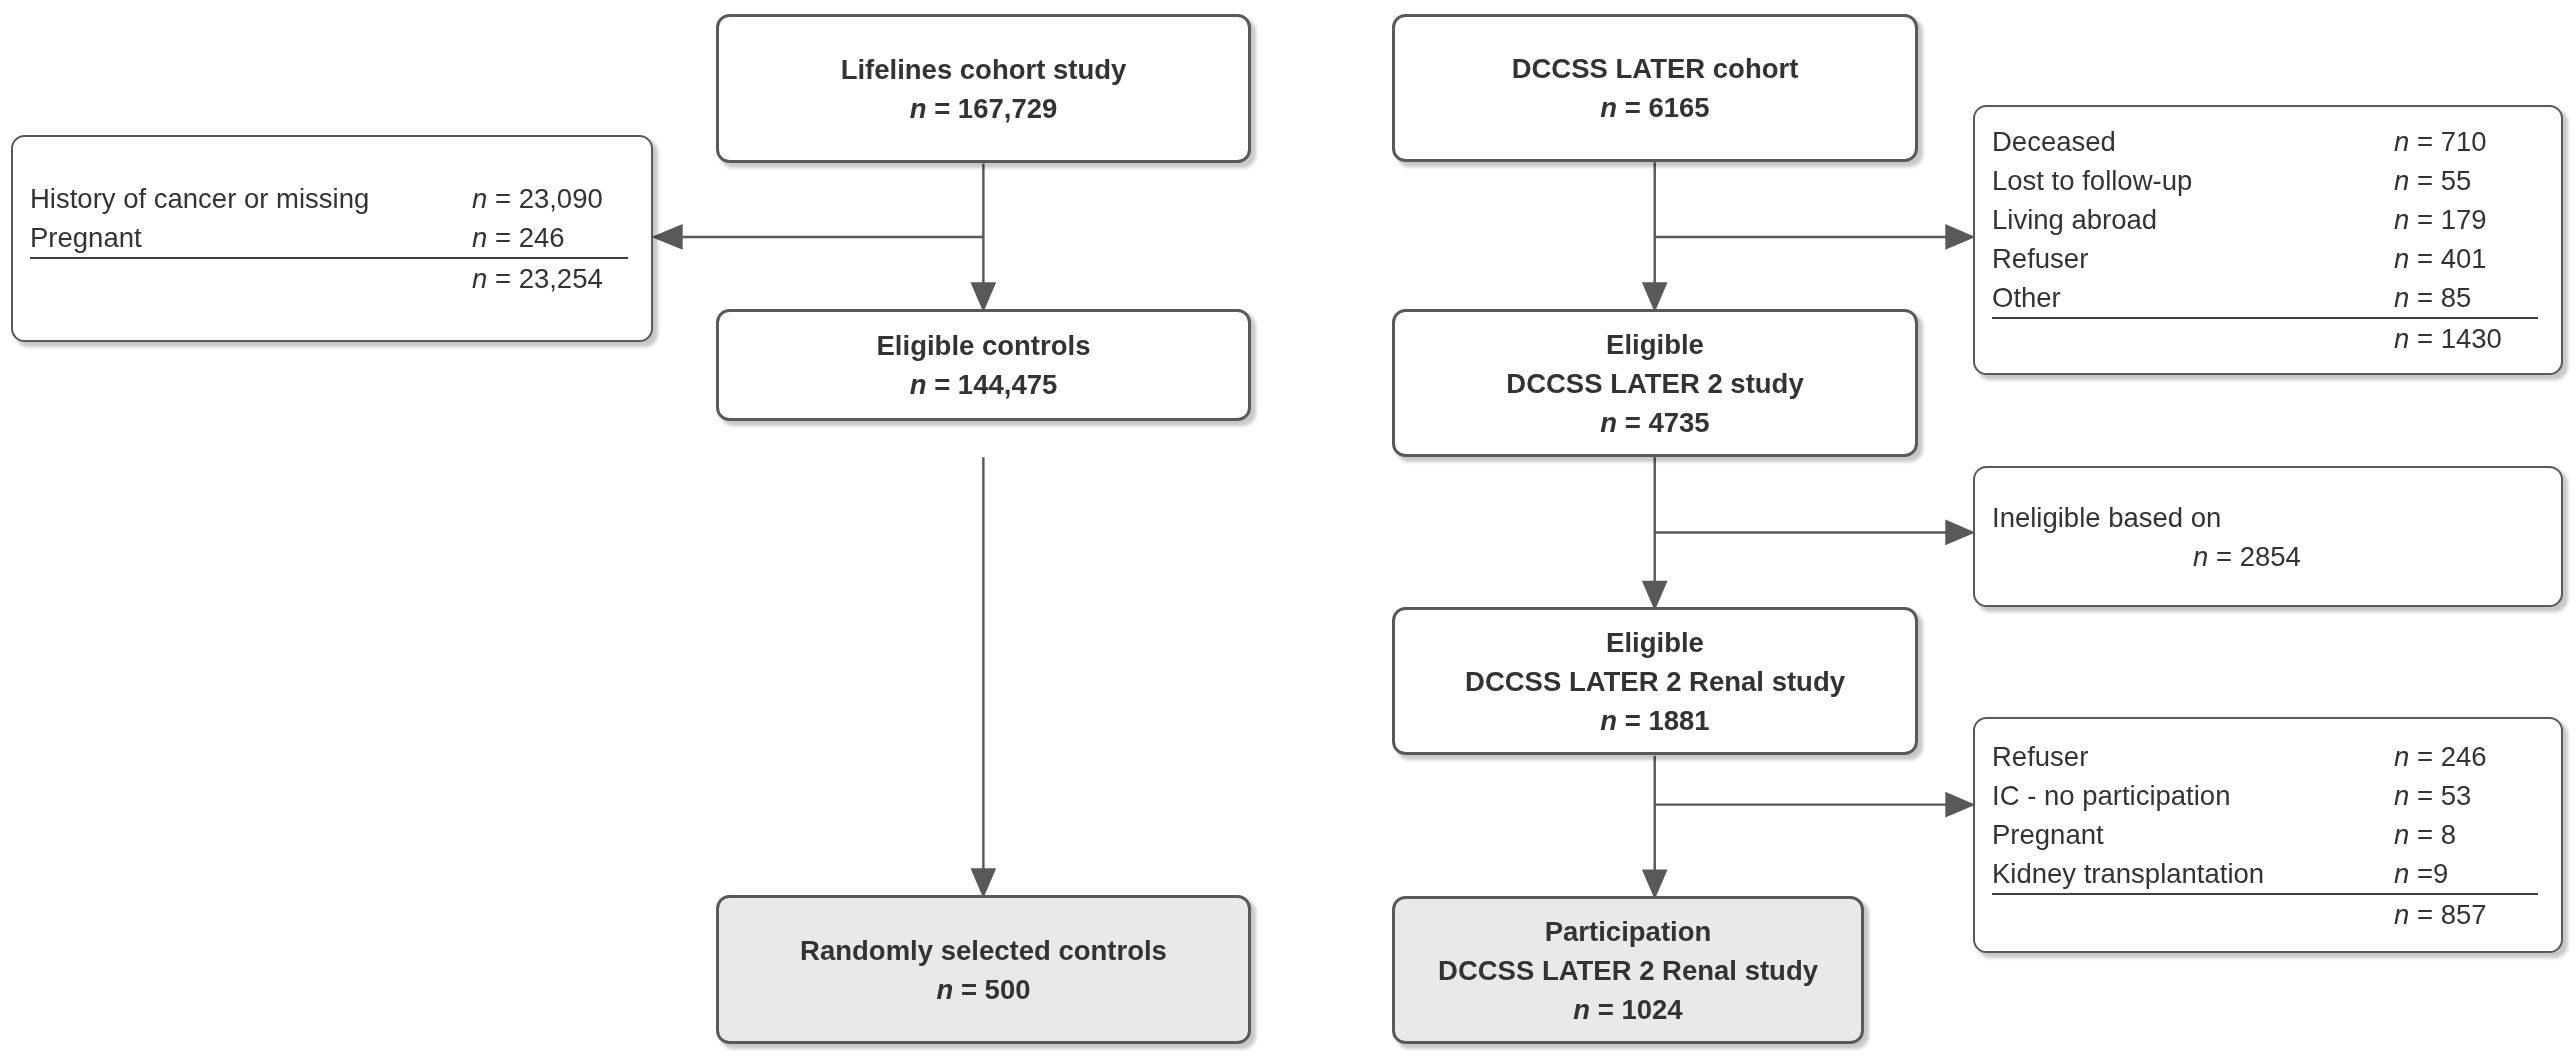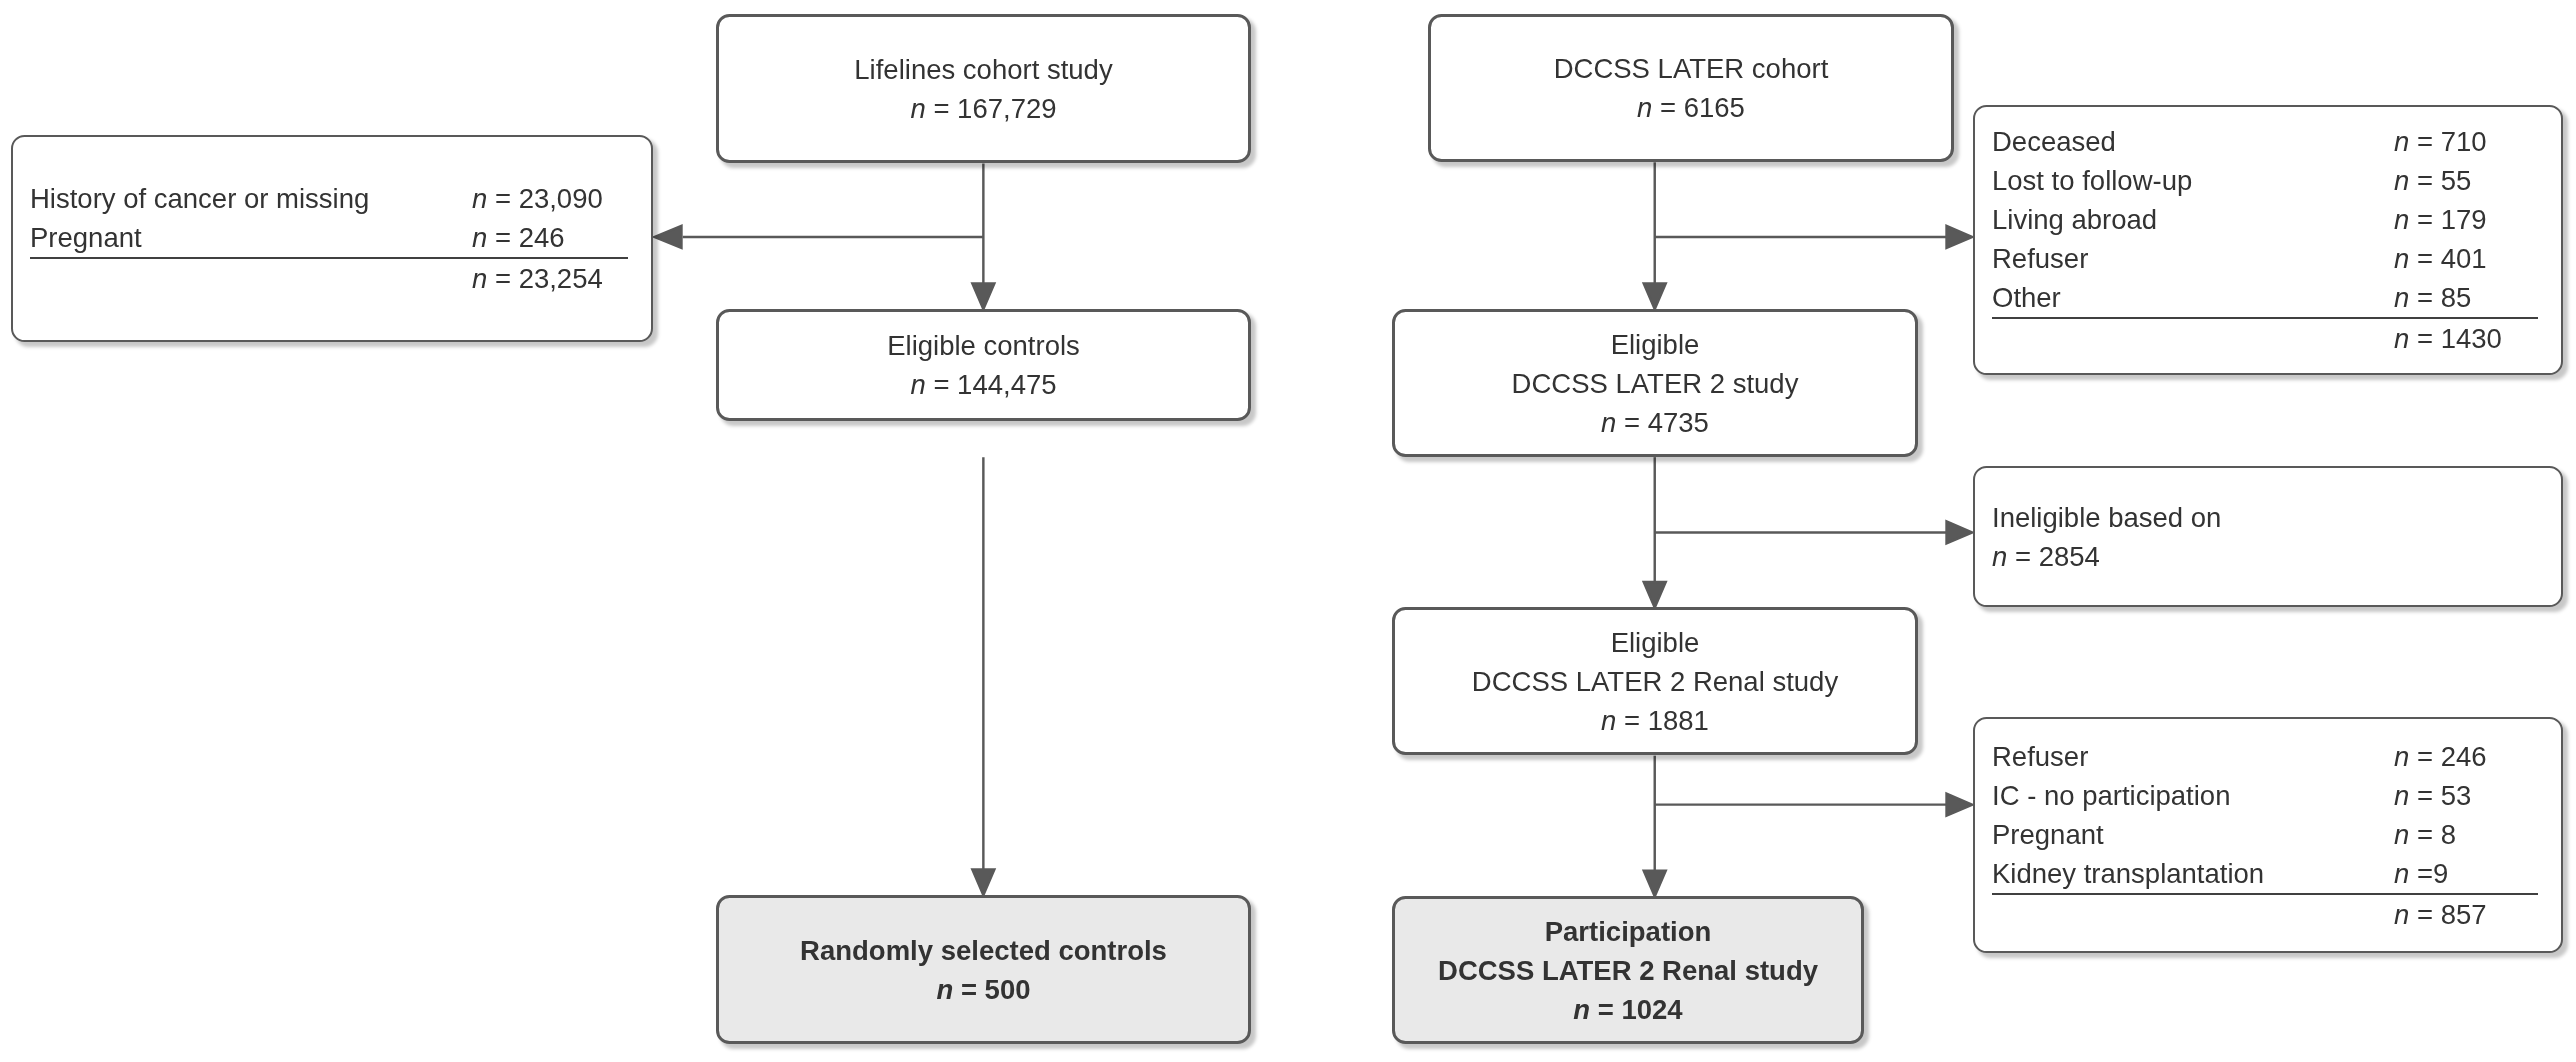--- a/index.html
+++ b/index.html
@@ -5,25 +5,25 @@
   html,body{margin:0;padding:0;background:#ffffff;}
   body{width:2576px;height:1063px;overflow:hidden;
        font-family:"Liberation Sans","DejaVu Sans",sans-serif;color:#333333;}
   #canvas{position:relative;width:2576px;height:1063px;background:#ffffff;font-size:27.5px;}
   #connectors{position:absolute;left:0;top:0;width:2576px;height:1063px;}
 
   .box{position:absolute;box-sizing:border-box;background:#ffffff;
        border:3.1px solid #595959;border-radius:13.5px;
        box-shadow:4.3px 4.9px 3.7px rgba(0,0,0,0.22);}
   .main{display:flex;flex-direction:column;justify-content:center;align-items:center;
-        text-align:center;line-height:39px;}
+        text-align:center;line-height:39px;font-weight:bold;}
   .main.gray{background:#e9e9e9;font-weight:bold;}
   .excl{border-width:2.4px;display:flex;flex-direction:column;justify-content:center;
         padding:6.1px 23px 6.1px 17px;line-height:39px;}
-  .row{display:flex;align-items:baseline;}
+  .row{display:flex;align-items:baseline;justify-content:center;}
   .row .lbl{flex:1;white-space:nowrap;}
   .row .val{width:144px;white-space:pre;}
   .excl-left .row .val{width:156px;}
   .row.sum{border-bottom:2.4px solid #404040;}
   .nsym{font-style:italic;}
   .bn{white-space:pre;}
 </style>
 </head>
 <body>
 
@@ -84,21 +84,21 @@
   <div class="box main" style="left:716px;top:309px;width:535px;height:112px">
     <div>Eligible controls</div>
     <div class="bn"><i class="nsym">n</i><span> = 144,475</span></div>
   </div>
 
   <div class="box main gray" style="left:716px;top:895px;width:535px;height:149px">
     <div>Randomly selected controls</div>
     <div class="bn"><i class="nsym">n</i><span> = 500</span></div>
   </div>
 
-  <div class="box main" style="left:1428px;top:14px;width:526px;height:148px">
+  <div class="box main" style="left:1392px;top:14px;width:526px;height:148px">
     <div>DCCSS LATER cohort</div>
     <div class="bn"><i class="nsym">n</i><span> = 6165</span></div>
   </div>
 
   <div class="box excl" style="left:1973px;top:105px;width:590px;height:270px">
     <div class="row">
       <span class="lbl">Deceased</span>
       <span class="val"><i class="nsym">n</i><span> = 710</span></span>
     </div>
     <div class="row">

